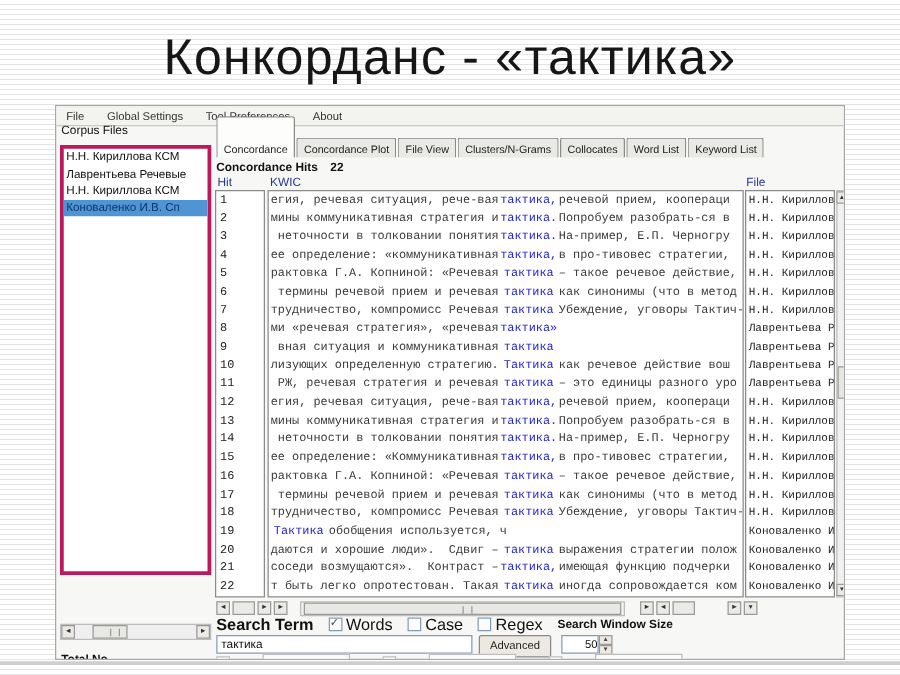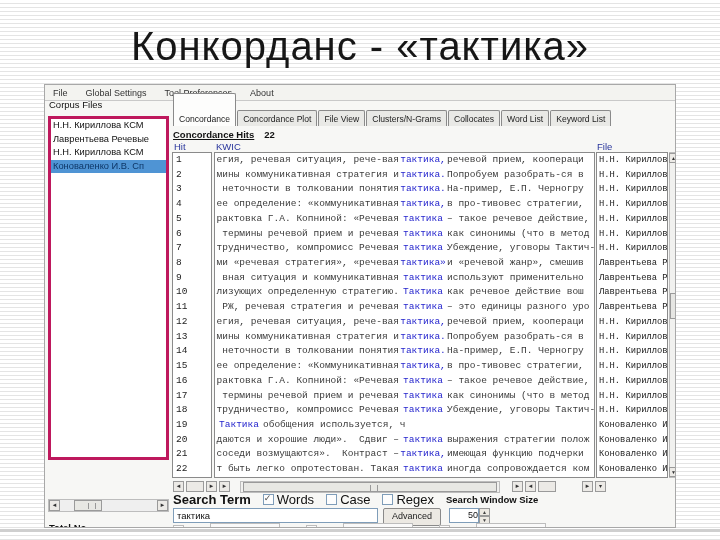--- a/index.html
+++ b/index.html
@@ -28,21 +28,21 @@
     border:1px solid #bdbdbd;box-sizing:border-box;display:flex;align-items:center;}
   .total-label{position:absolute;left:4px;top:437px;font-weight:bold;font-size:9.5px;color:#111;}
 
   
   .tabs{position:absolute;left:128px;top:22px;display:flex;align-items:flex-end;height:19px;}
   .tab{border:1px solid #8a8a8a;border-bottom:none;background:#e9e9e6;padding:3px 5px 2px 5px;
     font-size:8.6px;color:#222;margin-right:1px;border-radius:2px 2px 0 0;}
   .tab.active{background:#fdfdfc;padding-top:20px;position:relative;z-index:2;}
 
   .hits-line{position:absolute;left:128px;top:44px;font-size:9.5px;color:#111;}
-  .hits-line b{font-weight:bold;text-decoration:underline;}
+  .hits-line b{font-weight:bold;}
   .hits-count{margin-left:10px;font-weight:bold;}
 
   .col-head{position:absolute;top:56px;font-size:9.5px;color:var(--hdr-fg);}
   .col-head.hit{left:129px;} .col-head.kwic{left:171px;} .col-head.file{left:552px;}
 
   
   .box{position:absolute;top:67px;height:326px;background:#fff;border:1px solid #8a8a8a;box-sizing:border-box;overflow:hidden;}
   .hit-box{left:127px;width:40px;}
   .kwic-box{left:169px;width:381px;}
   .file-box{left:551px;width:72px;}
@@ -160,22 +160,22 @@
         <div class="hit-cell">22</div>
       </div>
     <div class="box kwic-box" id="kwiccol">
         <div class="kwic-row"><span class="kl">егия, речевая ситуация, рече-вая</span><span class="kk">тактика,</span><span class="kr">речевой прием, коопераци</span></div>
         <div class="kwic-row"><span class="kl">мины коммуникативная стратегия и</span><span class="kk">тактика.</span><span class="kr">Попробуем разобрать-ся в</span></div>
         <div class="kwic-row"><span class="kl">неточности в толковании понятия</span><span class="kk">тактика.</span><span class="kr">На-пример, Е.П. Черногру</span></div>
         <div class="kwic-row"><span class="kl">ее определение: «коммуникативная</span><span class="kk">тактика,</span><span class="kr">в про-тивовес стратегии,</span></div>
         <div class="kwic-row"><span class="kl">рактовка Г.А. Копниной: «Речевая</span><span class="kk">тактика</span><span class="kr">– такое речевое действие,</span></div>
         <div class="kwic-row"><span class="kl">термины речевой прием и речевая</span><span class="kk">тактика</span><span class="kr">как синонимы (что в метод</span></div>
         <div class="kwic-row"><span class="kl">трудничество, компромисс Речевая</span><span class="kk">тактика</span><span class="kr">Убеждение, уговоры Тактич-</span></div>
-        <div class="kwic-row"><span class="kl">ми «речевая стратегия», «речевая</span><span class="kk">тактика»</span><span class="kr">и «речевой жанр», смешив</span></div>
-        <div class="kwic-row"><span class="kl">вная ситуация и коммуникативная</span><span class="kk">тактика</span><span class="kr">используют применительно</span></div>
+        <div class="kwic-row"><span class="kl">ми «речевая стратегия», «речевая</span><span class="kk">тактика»</span></div>
+        <div class="kwic-row"><span class="kl">вная ситуация и коммуникативная</span><span class="kk">тактика</span></div>
         <div class="kwic-row"><span class="kl">лизующих определенную стратегию.</span><span class="kk">Тактика</span><span class="kr">как речевое действие вош</span></div>
         <div class="kwic-row"><span class="kl">РЖ, речевая стратегия и речевая</span><span class="kk">тактика</span><span class="kr">– это единицы разного уро</span></div>
         <div class="kwic-row"><span class="kl">егия, речевая ситуация, рече-вая</span><span class="kk">тактика,</span><span class="kr">речевой прием, коопераци</span></div>
         <div class="kwic-row"><span class="kl">мины коммуникативная стратегия и</span><span class="kk">тактика.</span><span class="kr">Попробуем разобрать-ся в</span></div>
         <div class="kwic-row"><span class="kl">неточности в толковании понятия</span><span class="kk">тактика.</span><span class="kr">На-пример, Е.П. Черногру</span></div>
         <div class="kwic-row"><span class="kl">ее определение: «Коммуникативная</span><span class="kk">тактика,</span><span class="kr">в про-тивовес стратегии,</span></div>
         <div class="kwic-row"><span class="kl">рактовка Г.А. Копниной: «Речевая</span><span class="kk">тактика</span><span class="kr">– такое речевое действие,</span></div>
         <div class="kwic-row"><span class="kl">термины речевой прием и речевая</span><span class="kk">тактика</span><span class="kr">как синонимы (что в метод</span></div>
         <div class="kwic-row"><span class="kl">трудничество, компромисс Речевая</span><span class="kk">тактика</span><span class="kr">Убеждение, уговоры Тактич-</span></div>
         <div class="kwic-row"><span class="kk">Тактика</span><span class="kr">обобщения используется, ч</span></div>

